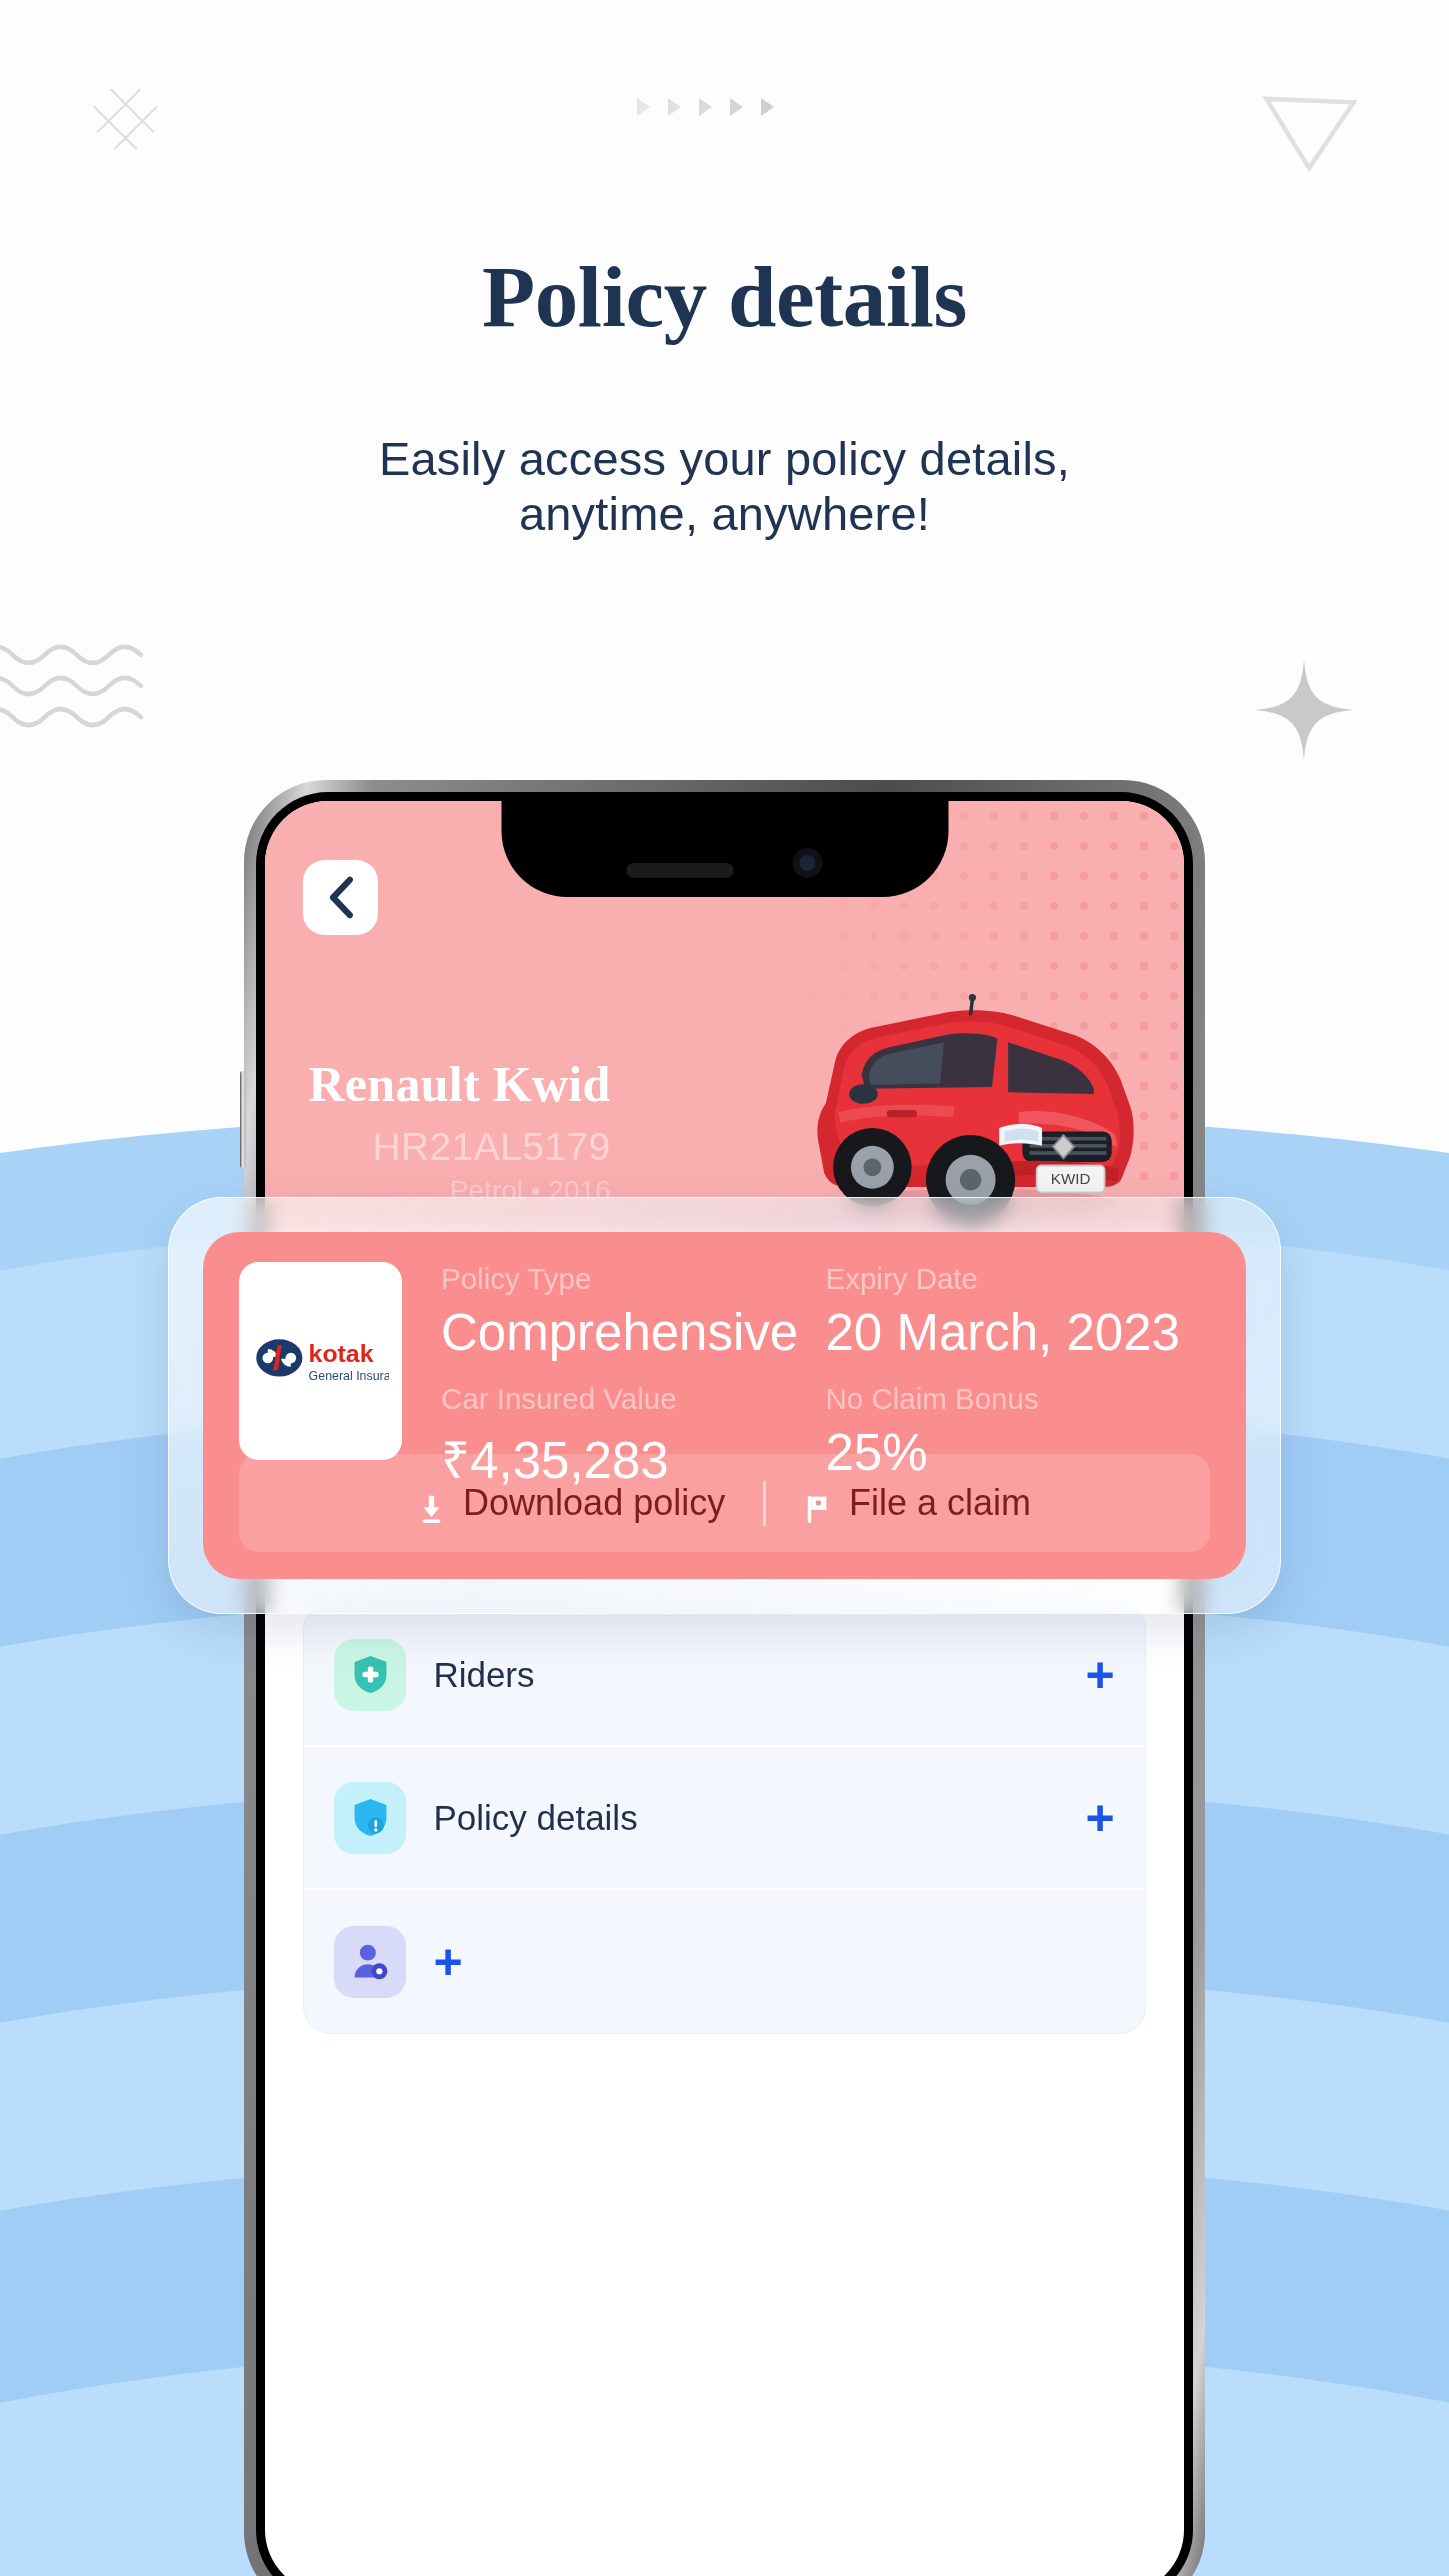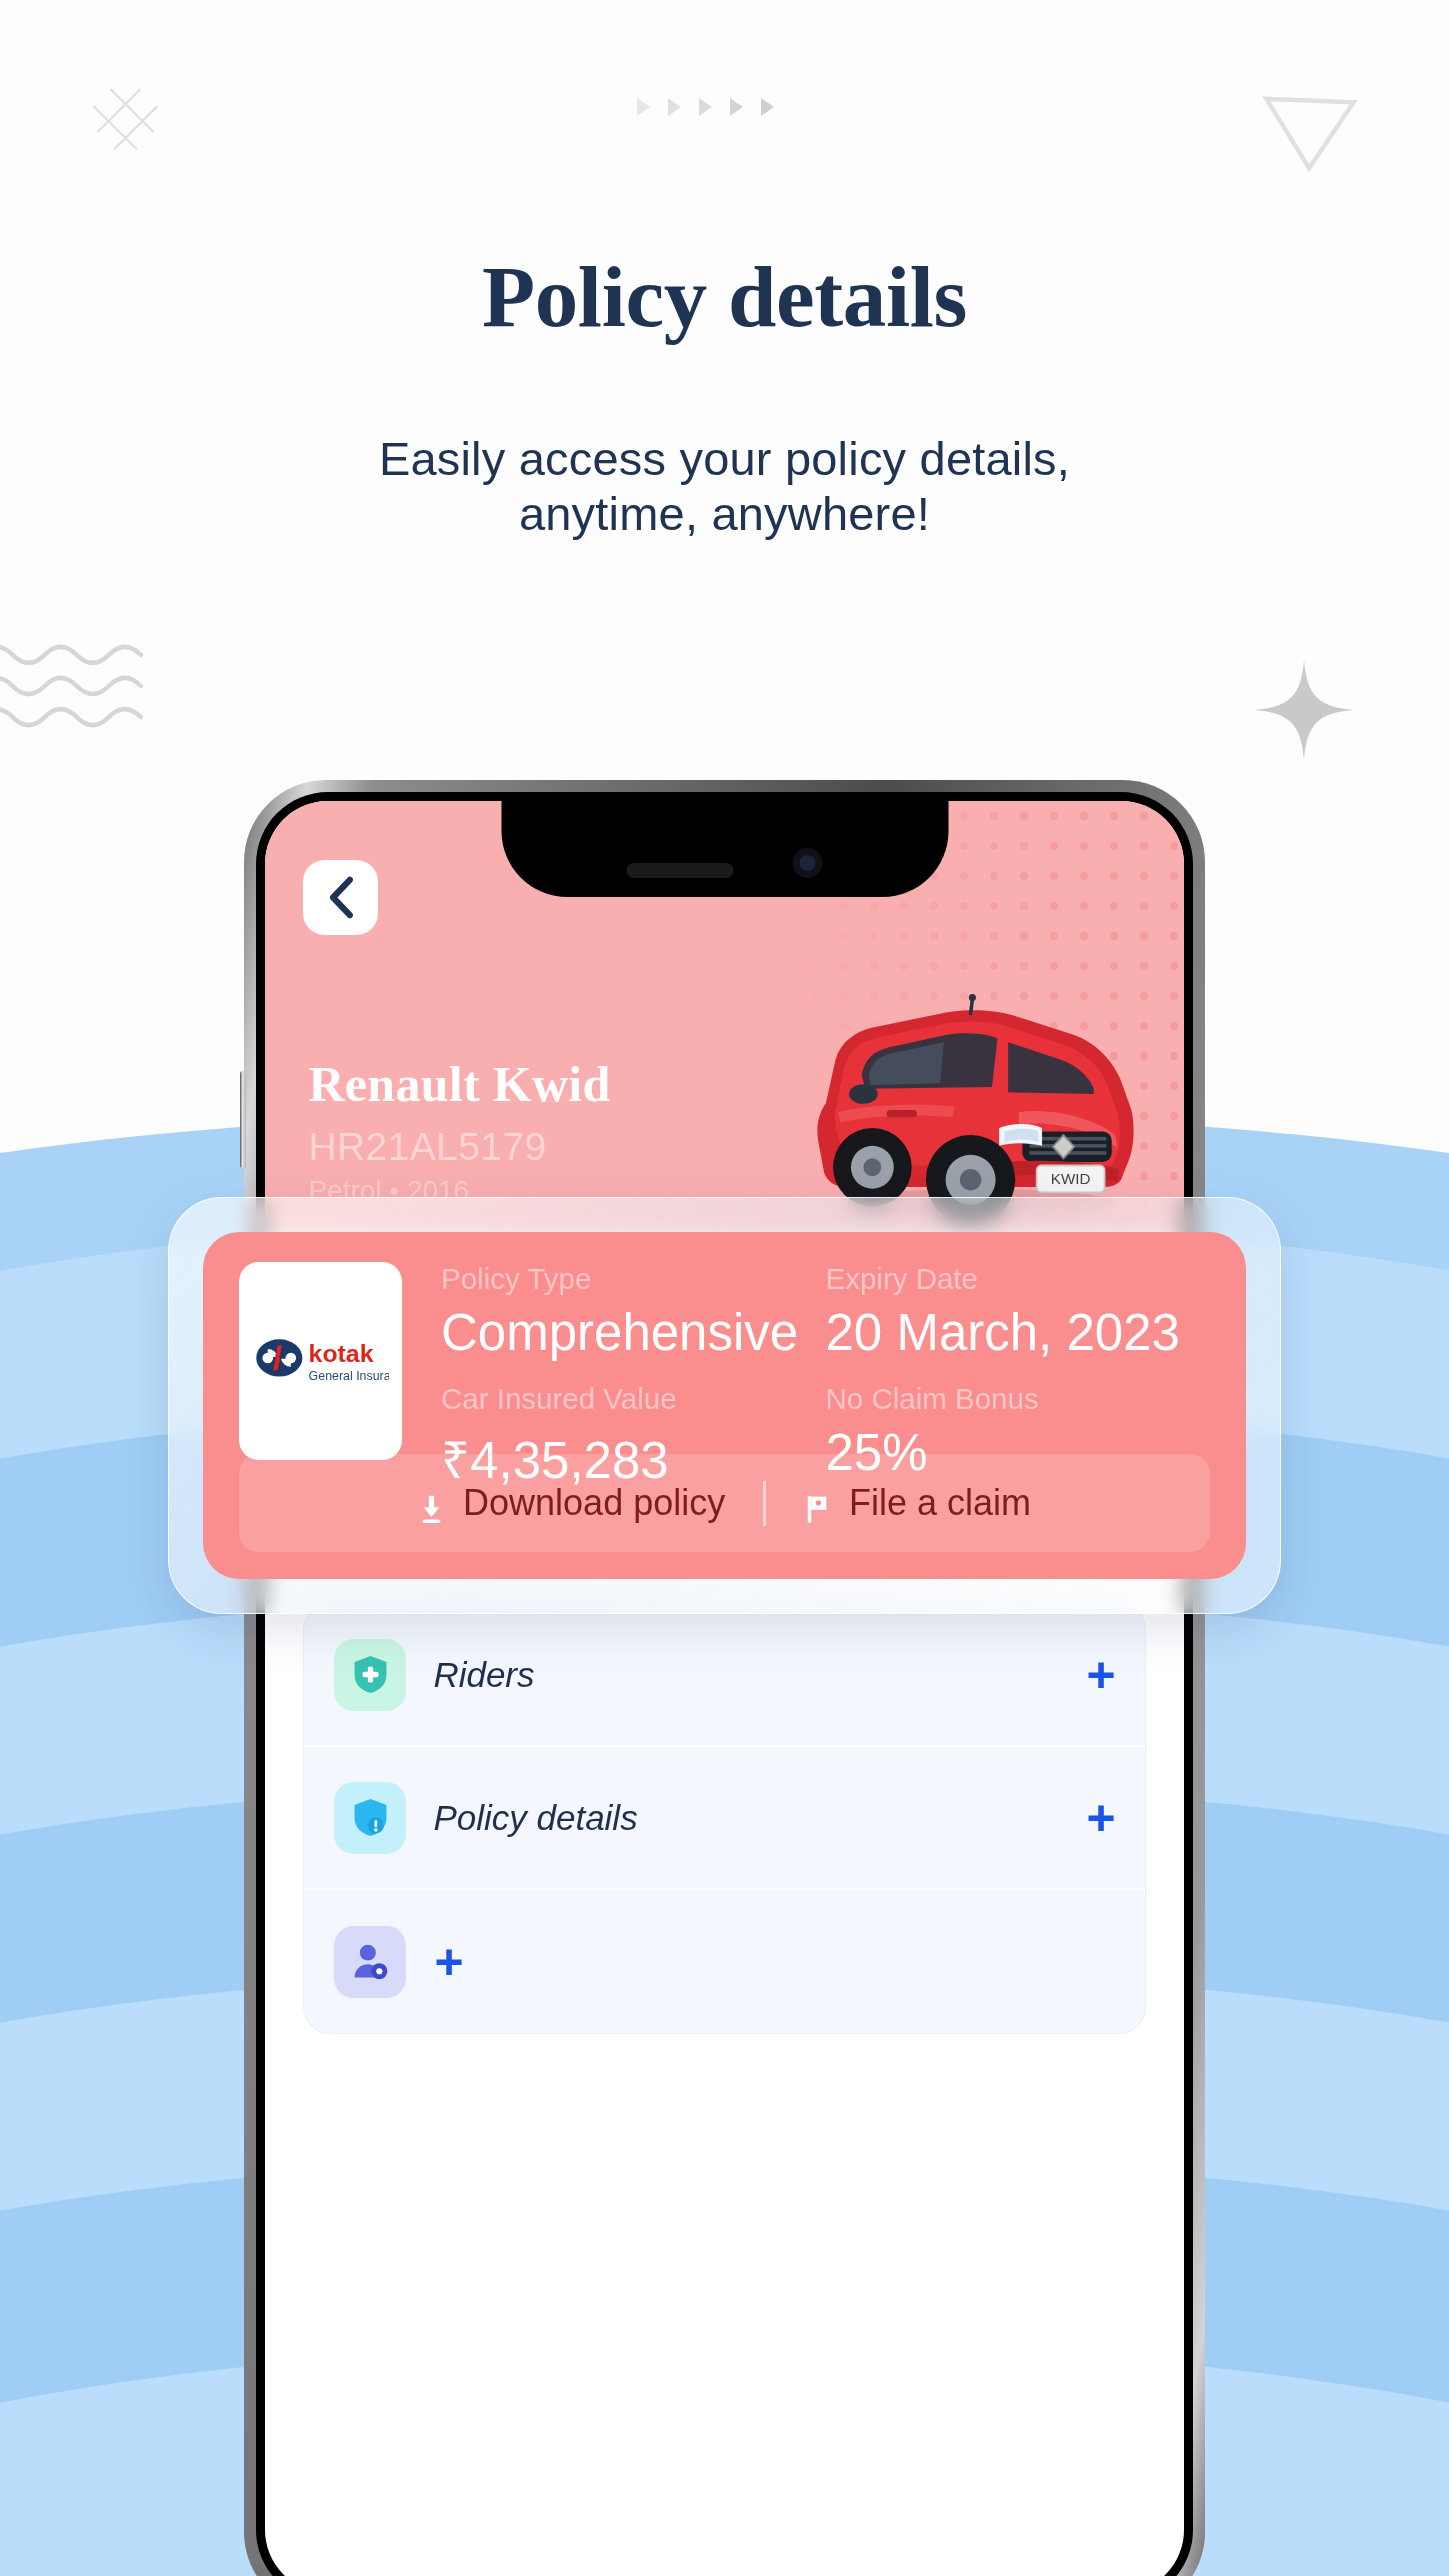--- a/index.html
+++ b/index.html
@@ -134,21 +134,21 @@
   #camera::after { content:""; position:absolute; left:7.2px; top:7.2px; width:16px; height:16px; border-radius:50%; background:#1b2438; }
 
   #back-button {
     position:absolute; left:38px; top:59px;
     width:75px; height:75px;
     background:#fff; border-radius:21.5px;
     display:flex; align-items:center; justify-content:center;
     cursor:pointer;
   }
 
-  #car-info { position:absolute; left:43px; bottom:30px; }
+  #car-info { position:absolute; left:43px; bottom:30px;text-align:right; }
   #car-name {
     font-family:"Liberation Serif", serif;
     font-weight:bold; font-size:50px; color:#ffffff;
     letter-spacing:0.3px;
   }
   #car-plate { font-size:39px; color:#fdd4d5; margin-top:12.5px; letter-spacing:0.4px;}
   #car-meta  { font-size:28px; color:#fcc9cb; margin-top:6px; }
 
   #car-image { position:absolute; right:19.7px; bottom:9px; width:385px; height:259px; }
 
@@ -192,21 +192,20 @@
     background:#f4f8fe;
     border:1.8px solid #e8eefb;
     border-radius:27px;
     overflow:hidden;
   }
   .acc-row {
     height:143px;
     display:flex; align-items:center; gap:27px;
     padding:0 30px;
     border-bottom:2.7px solid #ffffff;
-    font-style:italic;
   }
   .acc-row:last-child{ border-bottom:none; }
   .acc-label { flex:1; font-size:35px; color:#1f2f4d; }
   .acc-plus {
     color:#1b55e8; font-size:50px; font-weight:bold; line-height:0.6;
   }
 
   
   #glass-card {
     position:absolute; left:168px; top:1197px;

